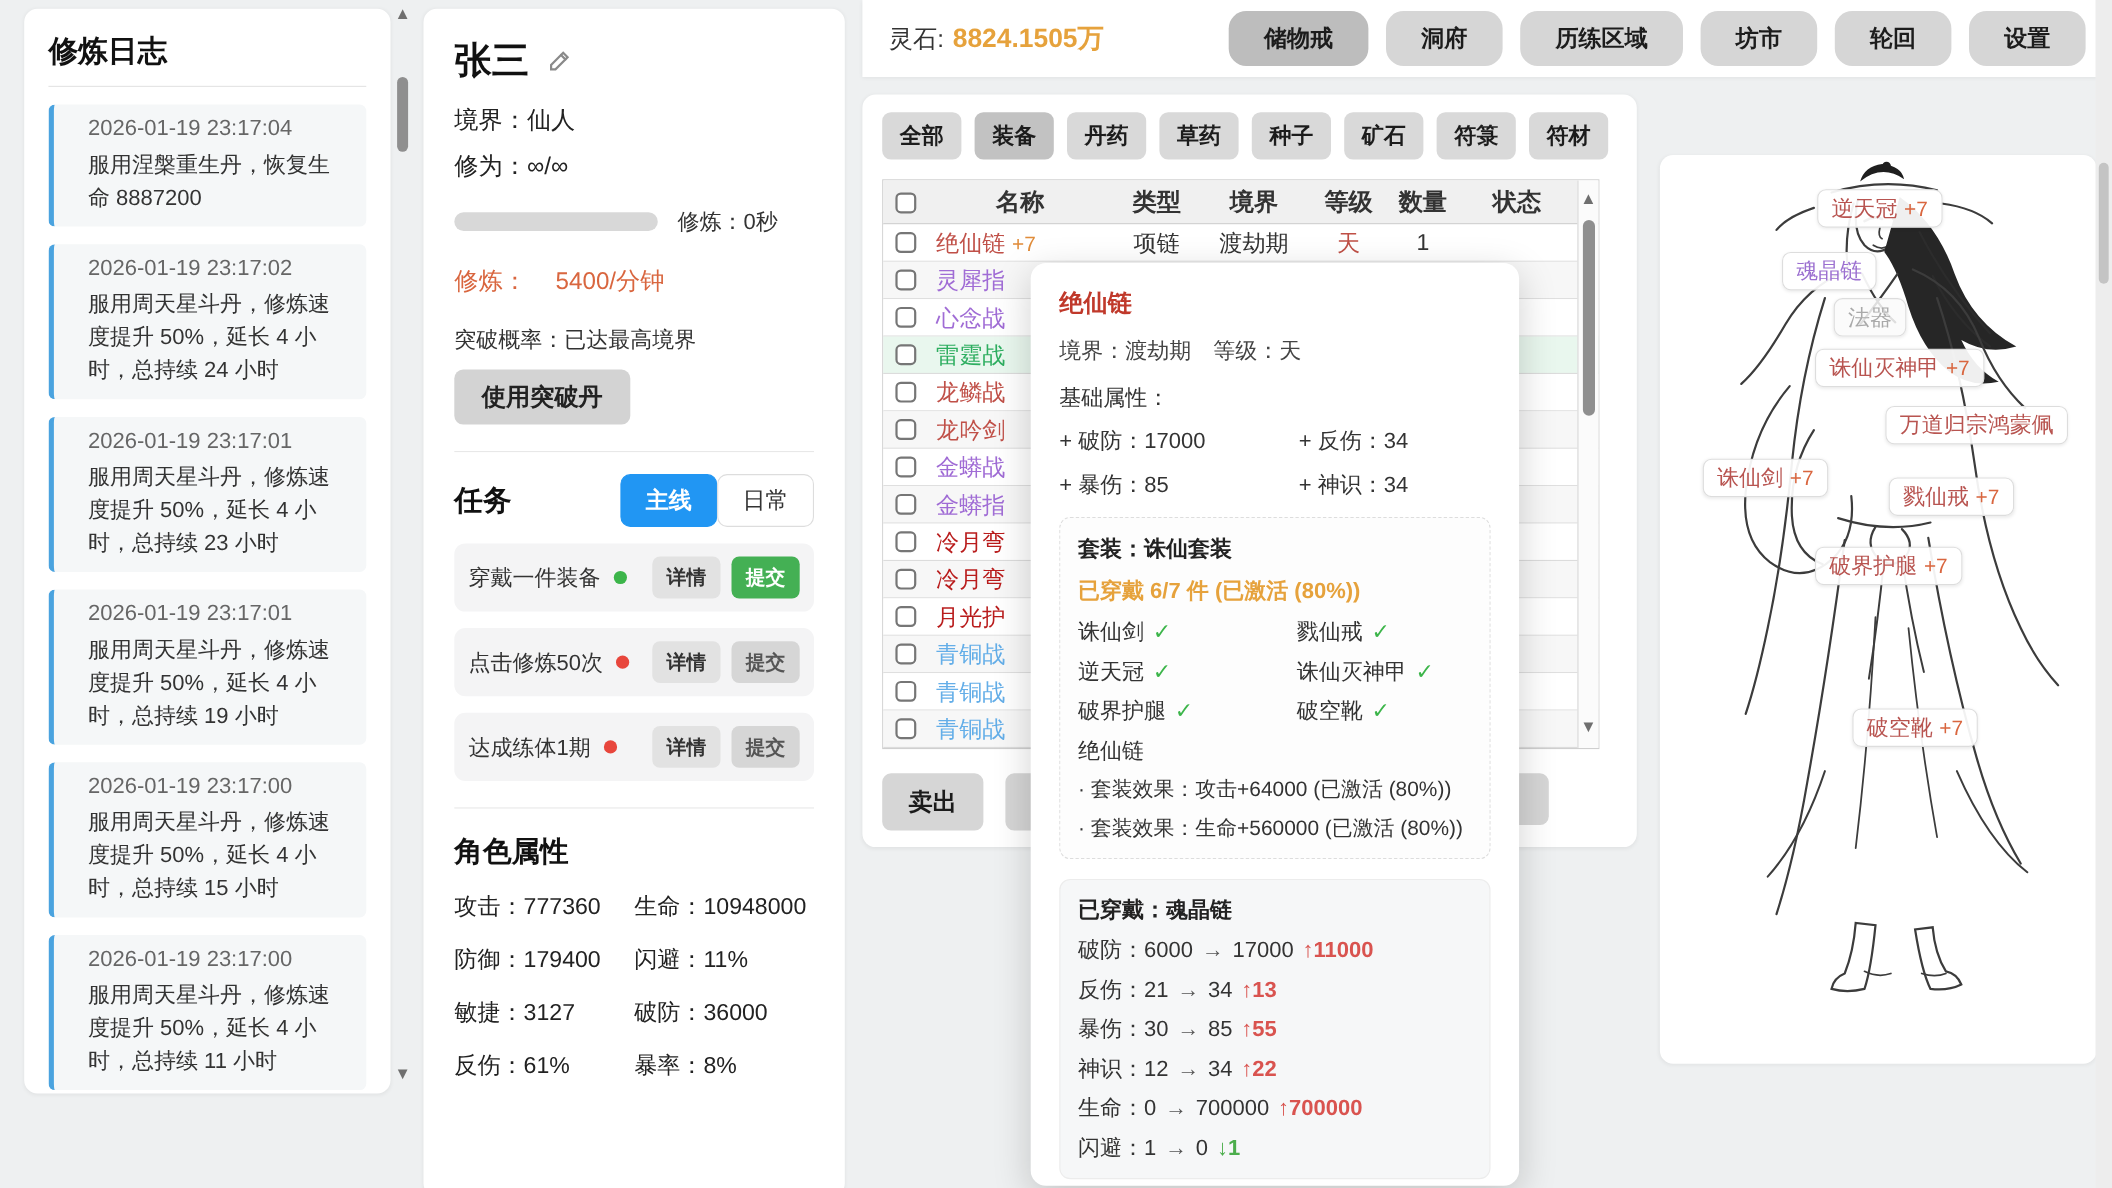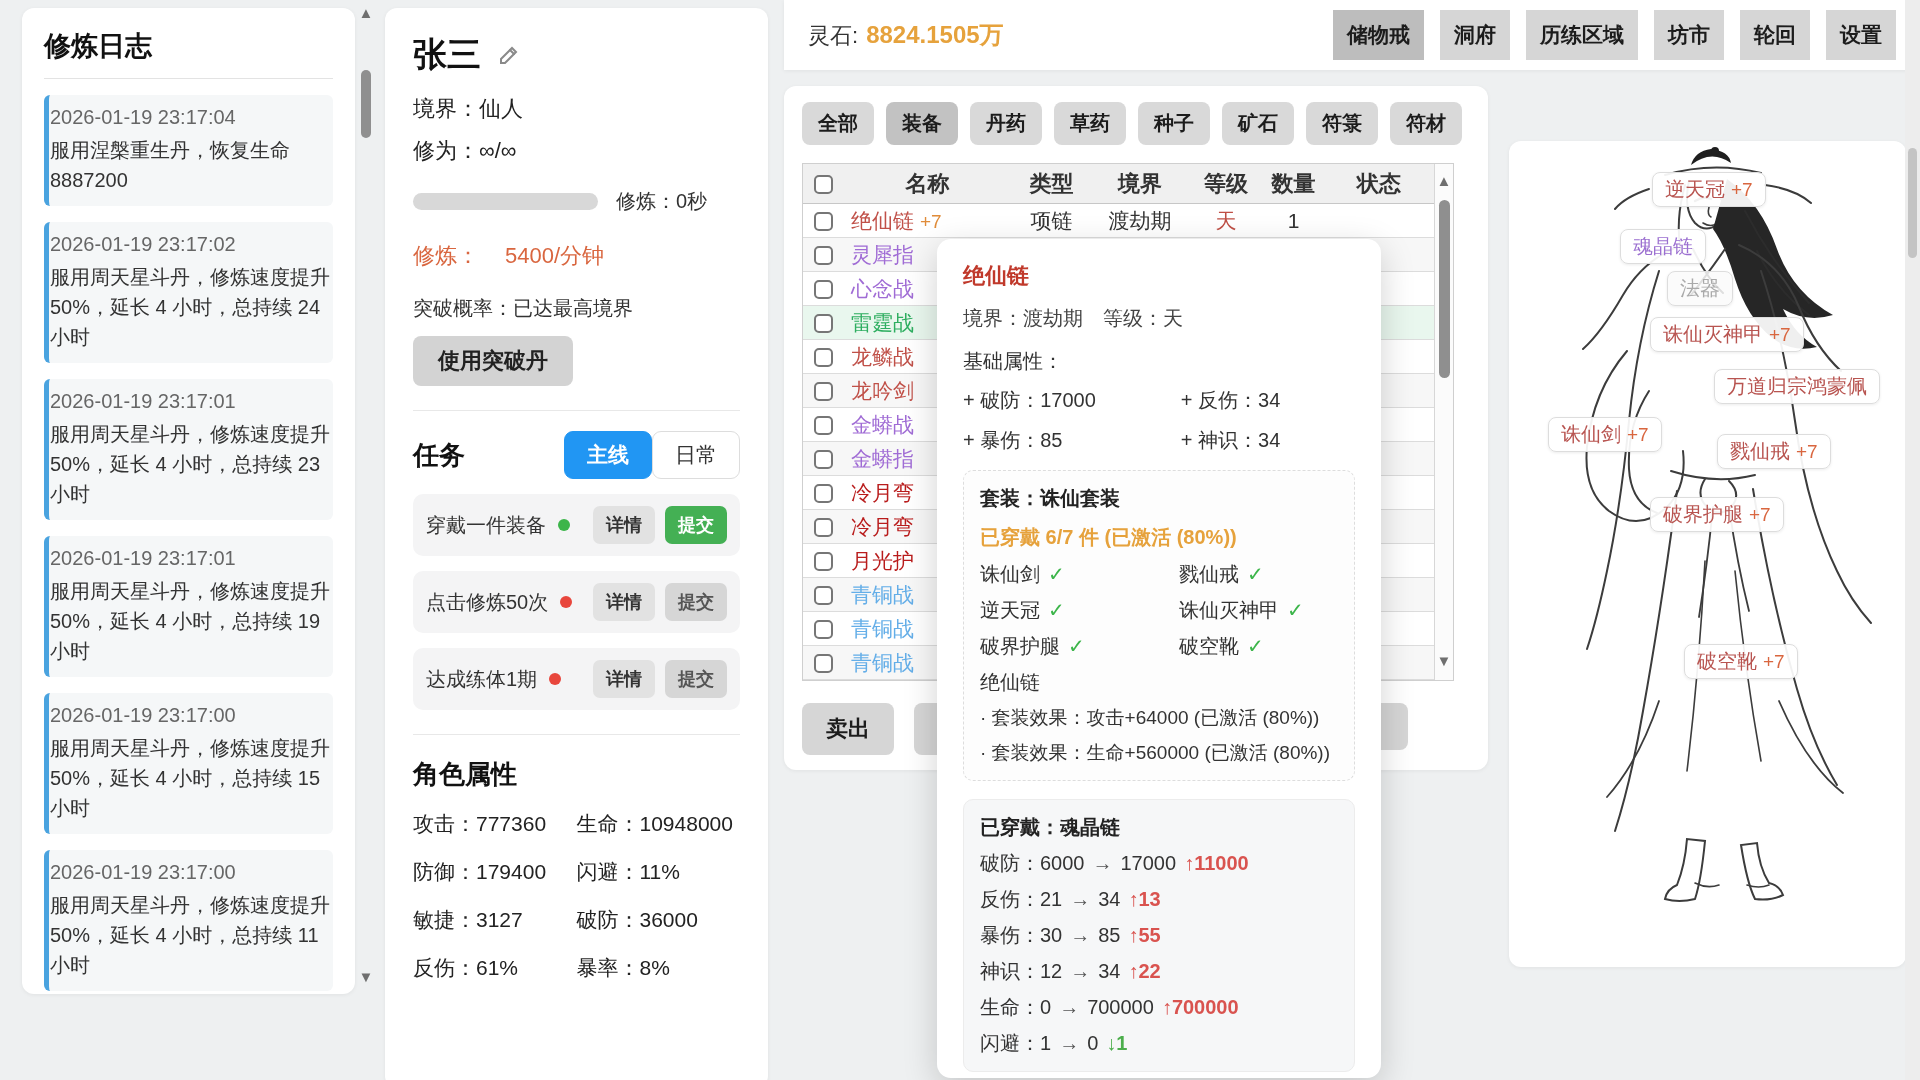--- a/index.html
+++ b/index.html
@@ -3,21 +3,21 @@
 <meta charset="utf-8">
 <style>
   * { margin:0; padding:0; box-sizing:border-box; }
   html,body { width:1920px; height:1080px; overflow:hidden; background:#eef0f1;
     font-family:"Liberation Sans","DejaVu Sans",sans-serif; color:#333; }
   .card { position:absolute; background:#fff; border-radius:12px; box-shadow:0 1px 4px rgba(0,0,0,.06); }
 
   
   #log-panel { left:22px; top:8px; width:333px; height:986px; padding:20px 22px; overflow:hidden; }
   #log-title { font-size:27px; font-weight:bold; color:#111; padding-bottom:14px; border-bottom:1px solid #e3e3e3; }
-  .log-entry { margin-top:16px; background:#f5f7f8; border-left:5px solid #4aa3df; border-radius:6px; padding:11px 1px; }
+  .log-entry { margin-top:16px; background:#f5f7f8; border-left:5px solid #4aa3df; border-radius:6px; padding:11px 31px; }
   .log-time { font-size:20px; color:#666; }
   .log-text { font-size:20px; color:#333; line-height:1.5; margin-top:6px; }
 
   
   .vscroll { position:absolute; width:18px; }
   #log-scroll { left:357px; top:4px; height:986px; }
   .scroll-arrow { position:absolute; left:0; width:18px; height:18px; color:#6f6f6f; font-size:15px; line-height:18px; text-align:center; }
   .scroll-thumb { position:absolute; left:4px; width:10px; background:#8f8f8f; border-radius:6px; }
   #log-scroll .scroll-thumb { top:66px; height:68px; }
 
@@ -53,21 +53,21 @@
   #attr-title { font-size:26px; font-weight:bold; color:#111; margin-top:22px; }
   #attr-grid { margin-top:18px; display:grid; grid-template-columns:1fr 1fr; row-gap:20px; font-size:21px; color:#222; }
 
   
   #top-bar { left:784px; top:0; width:1136px; height:70px; border-radius:0 0 0 0;
     display:flex; align-items:center; padding:0 24px; }
   #currency { display:flex; align-items:flex-end; gap:8px; }
   #currency-label { font-size:22px; color:#333; }
   #currency-value { font-size:24px; font-weight:bold; color:#e6a23c; }
   #nav-btns { margin-left:auto; display:flex; gap:16px; }
-  .nav-btn { font-size:21px; font-weight:bold; padding:11px 14px; border-radius:0; background:#d6d6d6; border:none; cursor:pointer; font-family:inherit; color:#1c1c1c; }
+  .nav-btn { font-size:21px; font-weight:bold; padding:11px 32px; border-radius:16px; background:#d6d6d6; border:none; cursor:pointer; font-family:inherit; color:#1c1c1c; }
   .nav-btn.active { background:#bdbdbd; }
 
   
   #inv-panel { left:784px; top:86px; width:704px; height:684px; padding:16px 18px; }
   #filter-row { display:flex; gap:12px; }
   .filter-btn { font-size:20px; font-weight:bold; padding:8px 16px; border-radius:8px; background:#d9d9d9; border:none; cursor:pointer; font-family:inherit; color:#1c1c1c; }
   .filter-btn.active { background:#c2c2c2; }
   #item-table { margin-top:18px; position:relative; width:652px; border:1px solid #cfcfcf; }
   .t-head, .t-row { display:grid; grid-template-columns:40px 169px 79px 98px 74px 61px 110px; align-items:center; }
   .t-head { height:40px; background:#f0f0f0; font-weight:bold; font-size:22px; border-bottom:1px solid #c7c7c7; }

